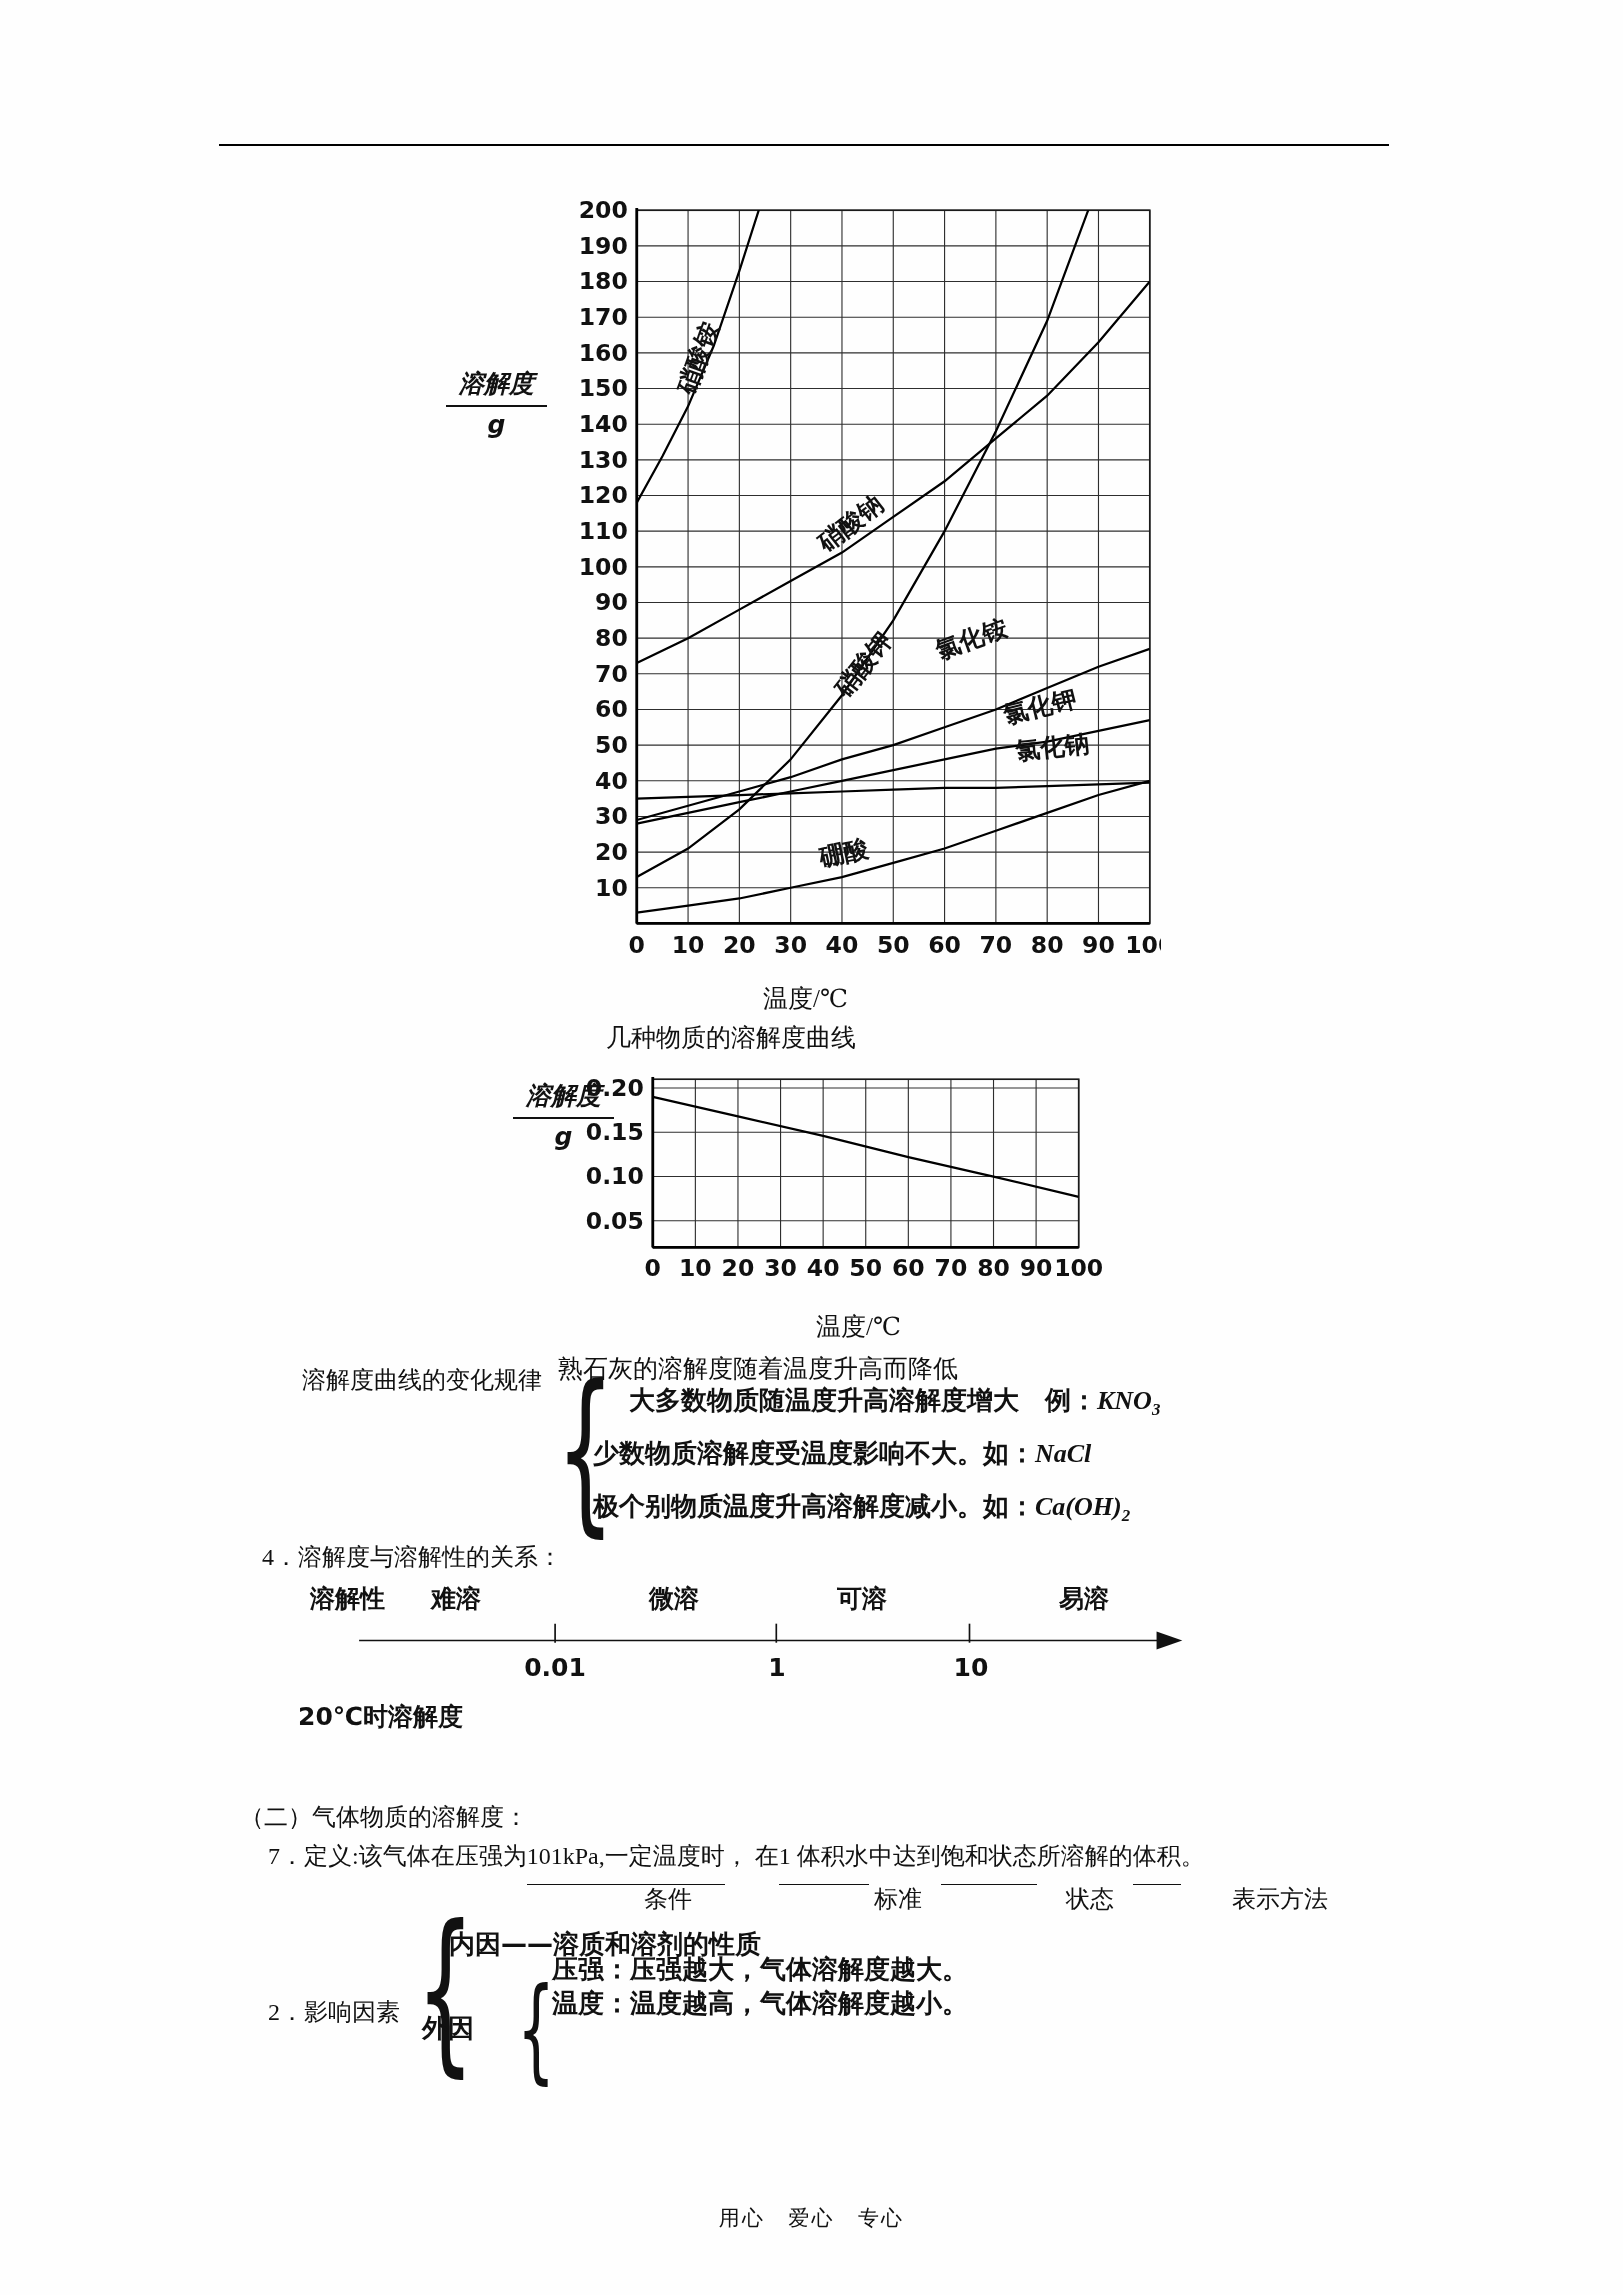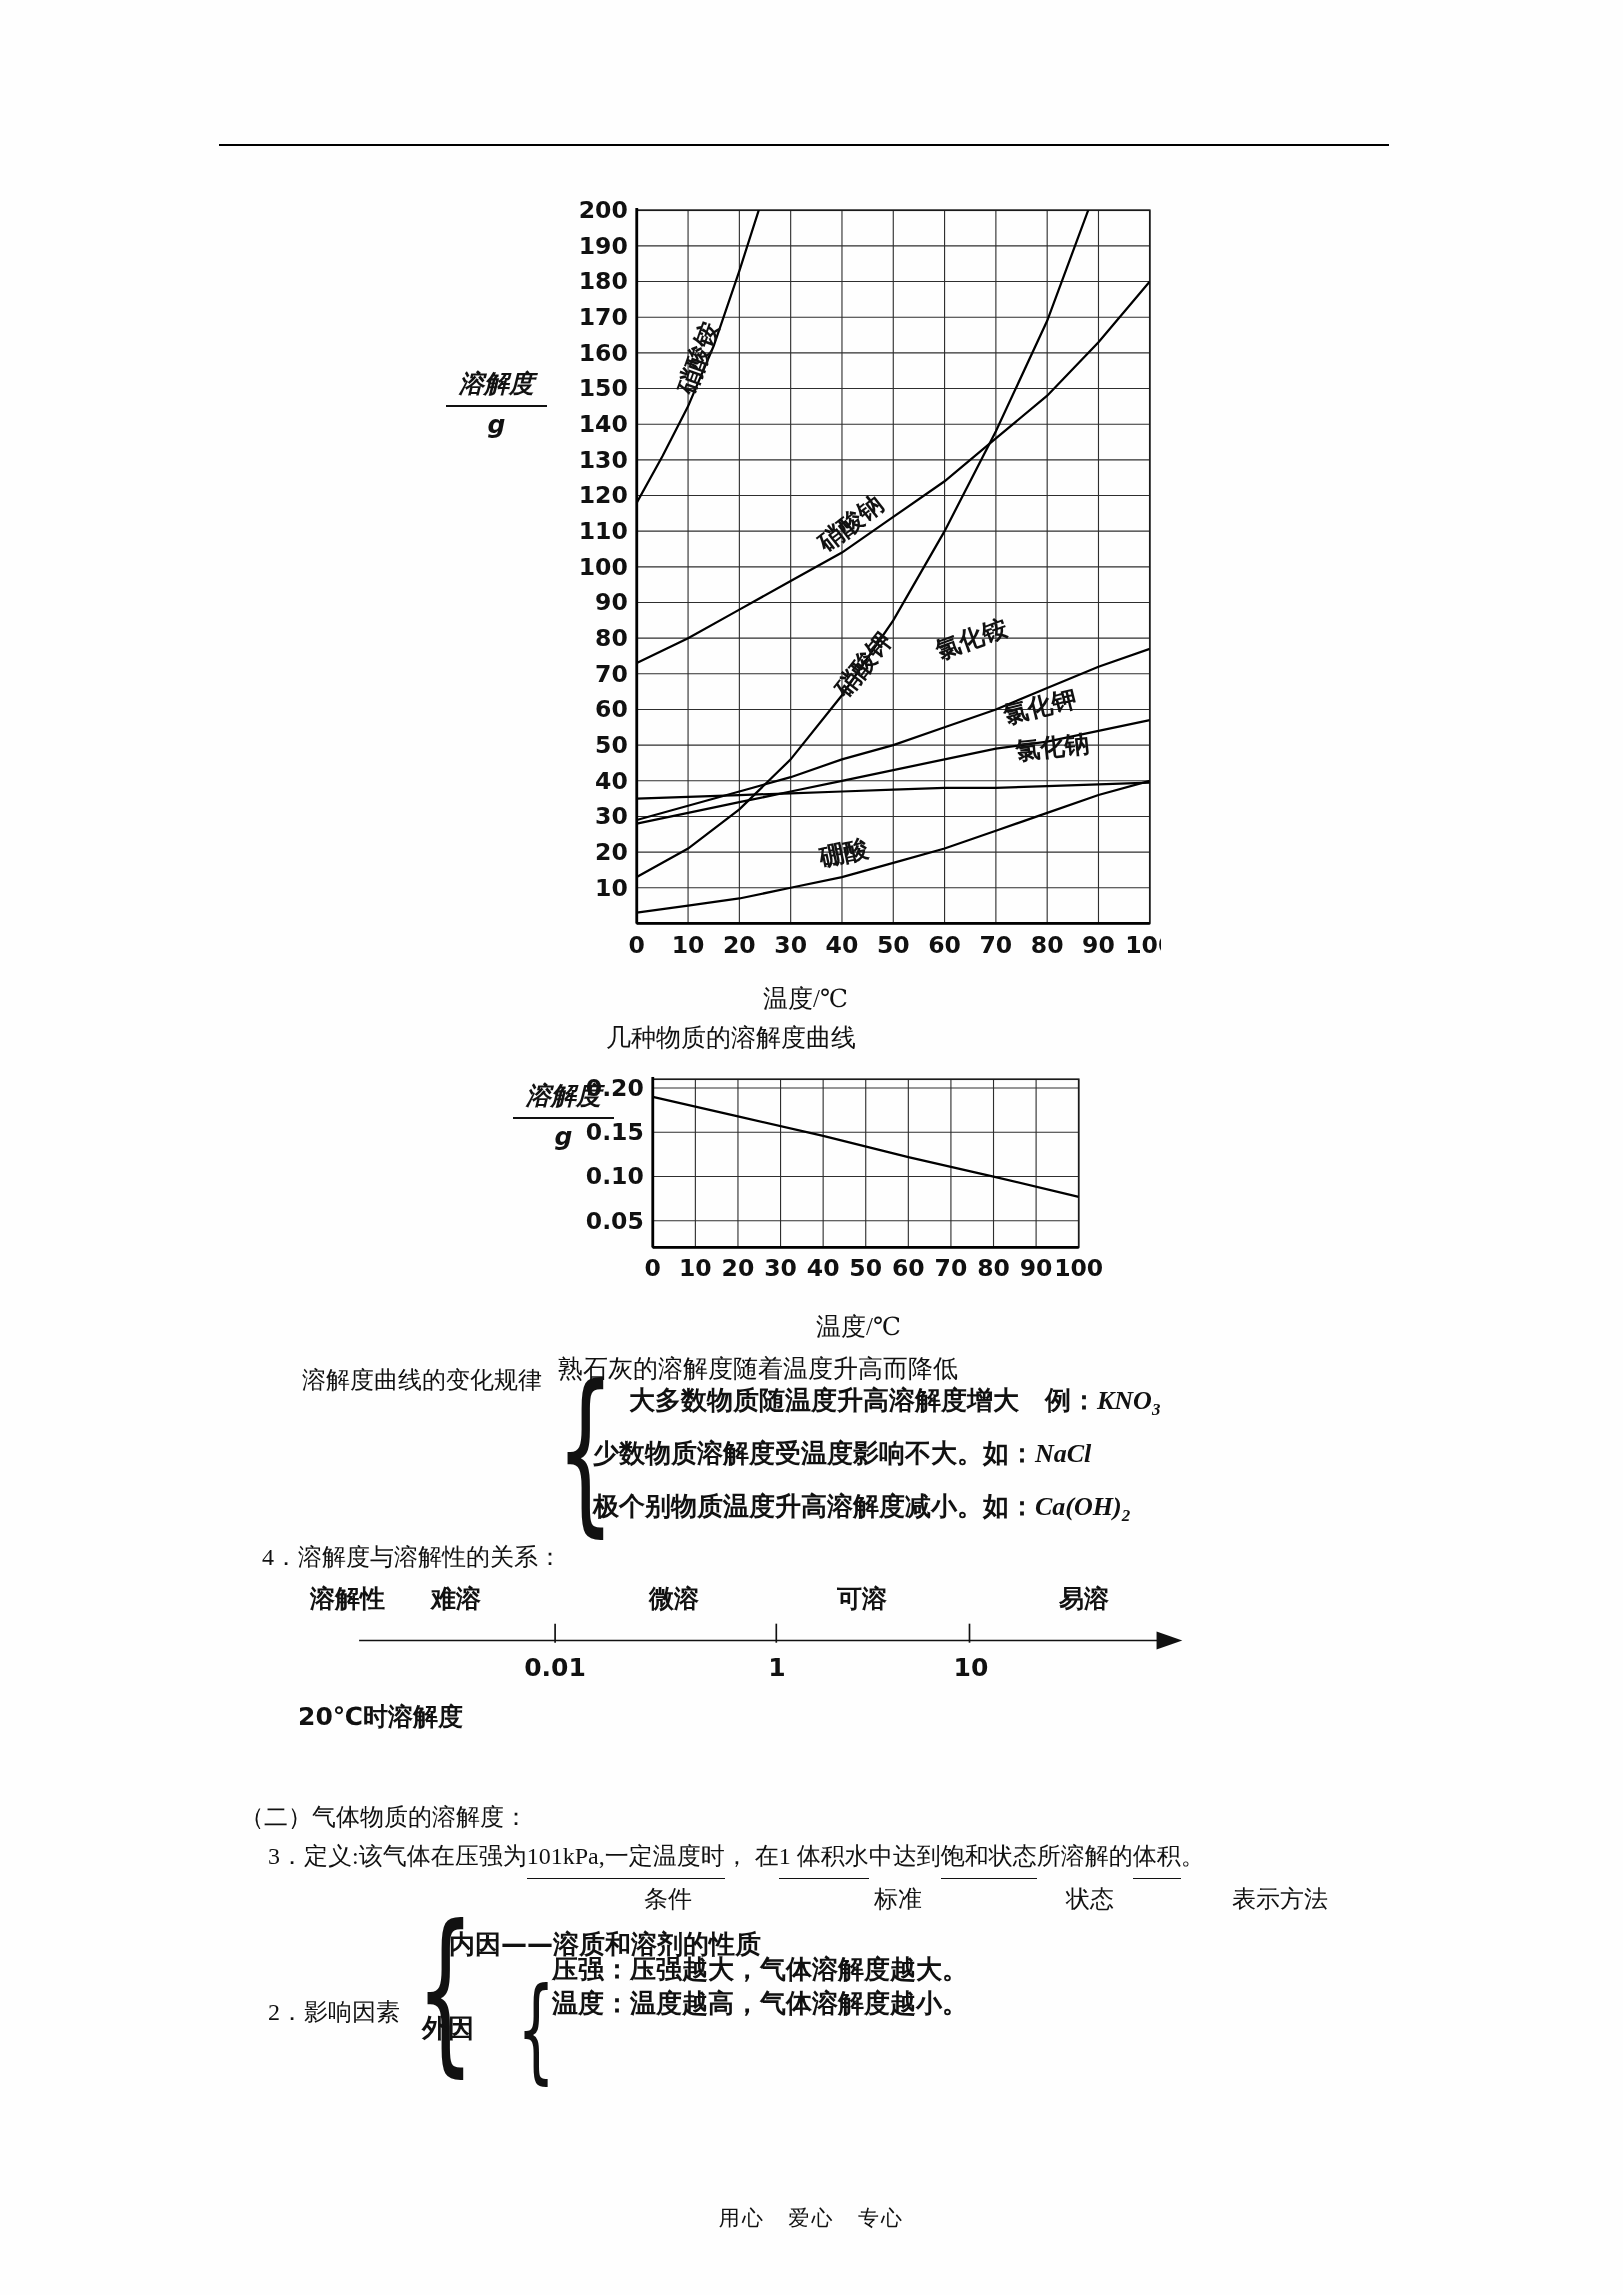--- a/index.html
+++ b/index.html
@@ -25,21 +25,21 @@
   svg text.curve-label { font:700 44px "DejaVu Sans",sans-serif; fill:#111; }
 
   .brace { font-family:"DejaVu Sans",sans-serif; line-height:0.95; display:inline-block;
            transform-origin:left top; transform:scale(0.55,1.05); color:#111; }
   .brace-lg { font-size:168px; }
   .brace-sm { font-size:109px; }
 
   .formula { font-family:"Liberation Serif","DejaVu Serif",serif; font-style:italic; font-weight:600; font-size:26px; }
   .formula sub { font-size:65%; }
 
-  .u { border-bottom:1.7px solid #111; padding-bottom:9px; }
+  .u { border-bottom:1.7px solid #111; padding-bottom:15px; }
 
   .footer { left:0; top:2204px; width:100%; text-align:center; font-size:21px; letter-spacing:2.2px; }
 </style>
 </head>
 <body>
 
 <div class="page">
 
   <div class="abs top-rule"></div>
 
@@ -218,21 +218,21 @@
   </svg>
 
   <div class="abs bold-label" style="left:555px;  top:1653px; transform:translateX(-50%);">0.01</div>
   <div class="abs bold-label" style="left:777px; top:1653px; transform:translateX(-50%);">1</div>
   <div class="abs bold-label" style="left:971px; top:1653px; transform:translateX(-50%);">10</div>
   <div class="abs bold-label" style="left:298px; top:1700px;">20℃时溶解度</div>
 
   <div class="abs serif-line" style="left:240px; top:1801px;">（二）气体物质的溶解度：</div>
 
   <div class="abs serif-line" style="left:268px; top:1840px;">
-    <span>3．定义:该气体在压强为</span><span class="u">101kPa,一定温度时</span><span>， 在</span><span class="u">1 体积水</span><span>中达到</span><span class="u">饱和状态</span><span>所溶解的</span><span class="u">体积</span><span>。</span>
+    <span>7．定义:该气体在压强为</span><span class="u">101kPa,一定温度时</span><span>， 在</span><span class="u">1 体积水</span><span>中达到</span><span class="u">饱和状态</span><span>所溶解的</span><span class="u">体积</span><span>。</span>
   </div>
 
   <div class="abs serif-line" style="left:644px; top:1883px;">条件</div>
   <div class="abs serif-line" style="left:874px; top:1883px;">标准</div>
   <div class="abs serif-line" style="left:1066px; top:1883px;">状态</div>
   <div class="abs serif-line" style="left:1232px; top:1883px;">表示方法</div>
 
   <div class="abs serif-line" style="left:268px; top:1996px;">2．影响因素</div>
   <div class="abs brace brace-lg" style="left:416px; top:1907px;">{</div>
 

